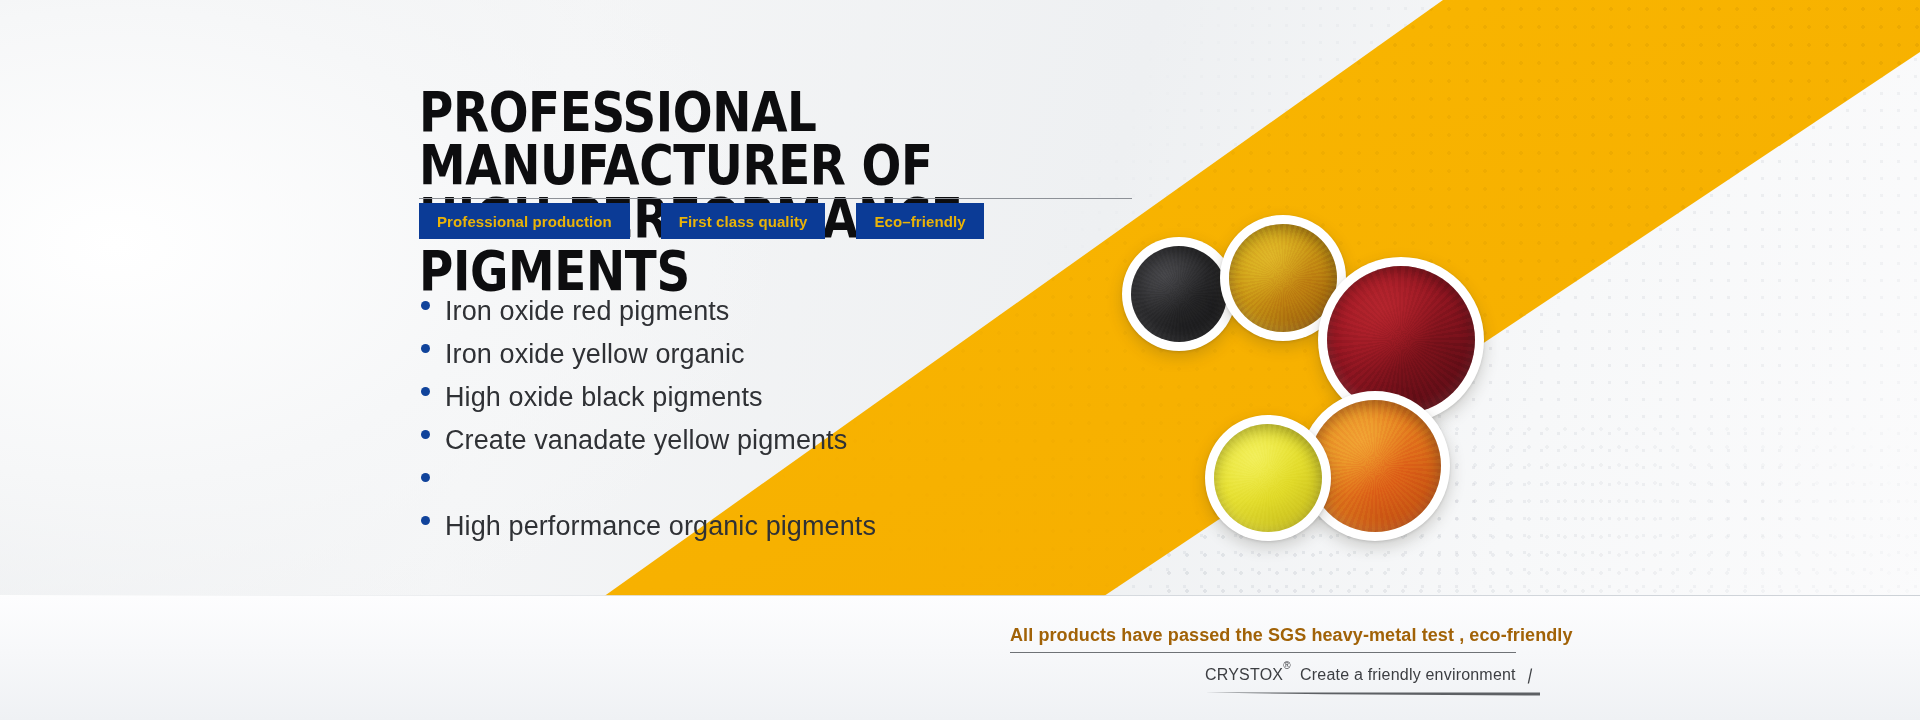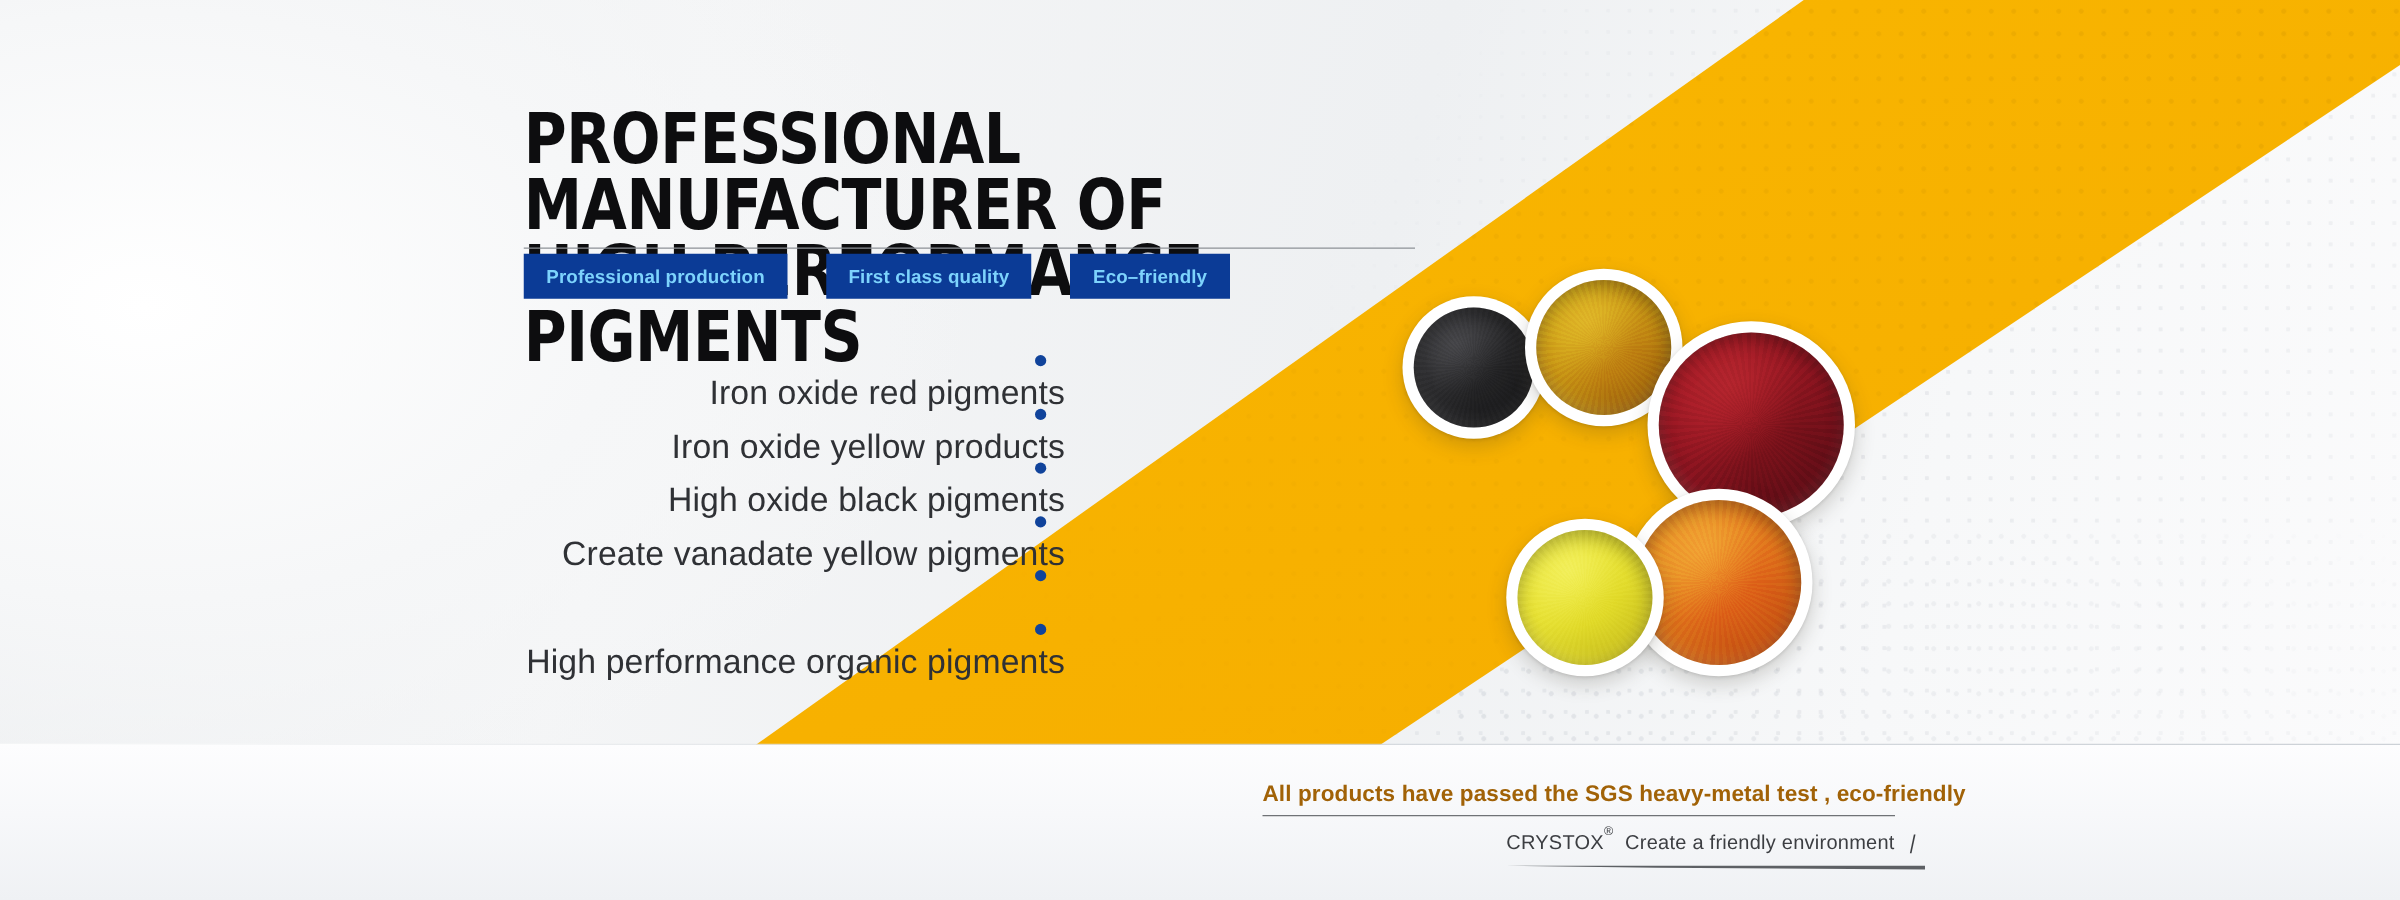--- a/index.html
+++ b/index.html
@@ -84,39 +84,38 @@
 
   .badges {
     position:absolute; left:419px; top:203px;
     display:flex; gap:31px;
   }
   .badge {
     height:36px;
     display:flex; align-items:center; justify-content:center;
     padding:0 18px;
     background:#0b3b96;
-    color:#7dd3fc;
+    color:#eab308;
     font-size:15px;
     font-weight:700;
     letter-spacing:.1px;
     white-space:nowrap;
     text-align:center;
   }
 
   .feature-list {
     position:absolute; left:421px; top:290px;
     list-style:none;
   }
   .feature-list li {
-    display:flex; align-items:flex-end;
+    display:flex; align-items:center;
     height:43px;
     font-size:27px;
     color:#2f3135;
     letter-spacing:.1px;
-    flex-direction:column;
   }
   .feature-list li .dot {
     width:9px; height:9px; border-radius:50%;
     background:#10439b;
     margin-right:15px;
     position:relative; top:-6px;
     flex:0 0 auto;
   }
   .feature-list li .txt { white-space:nowrap; }
 
@@ -197,21 +196,21 @@
       <div class="badge">Eco–friendly</div>
     </div>
 
     <ul class="feature-list">
       <li>
         <span class="dot"></span>
         <span class="txt">Iron oxide red pigments</span>
       </li>
       <li>
         <span class="dot"></span>
-        <span class="txt">Iron oxide yellow products</span>
+        <span class="txt">Iron oxide yellow organic</span>
       </li>
       <li>
         <span class="dot"></span>
         <span class="txt">High oxide black pigments</span>
       </li>
       <li>
         <span class="dot"></span>
         <span class="txt">Create vanadate yellow pigments</span>
       </li>
       <li>

